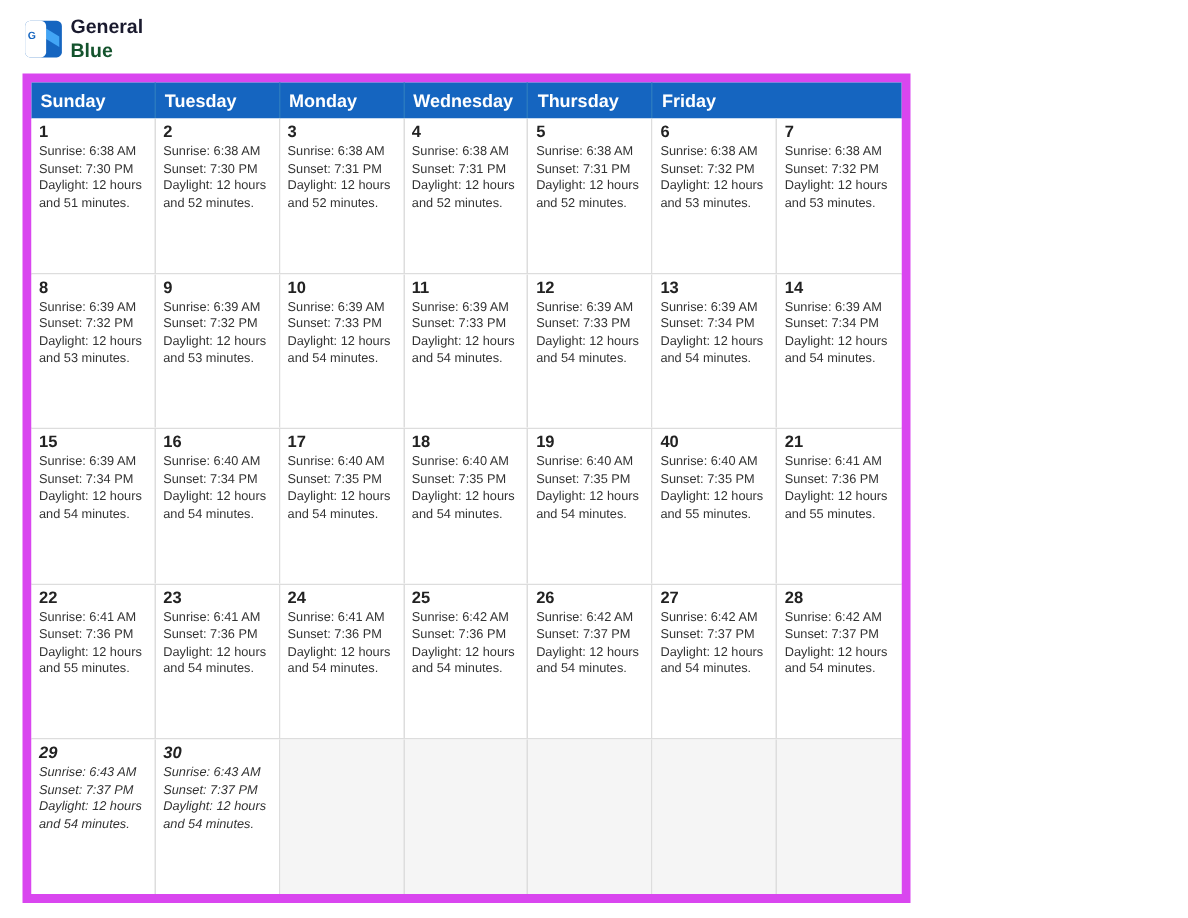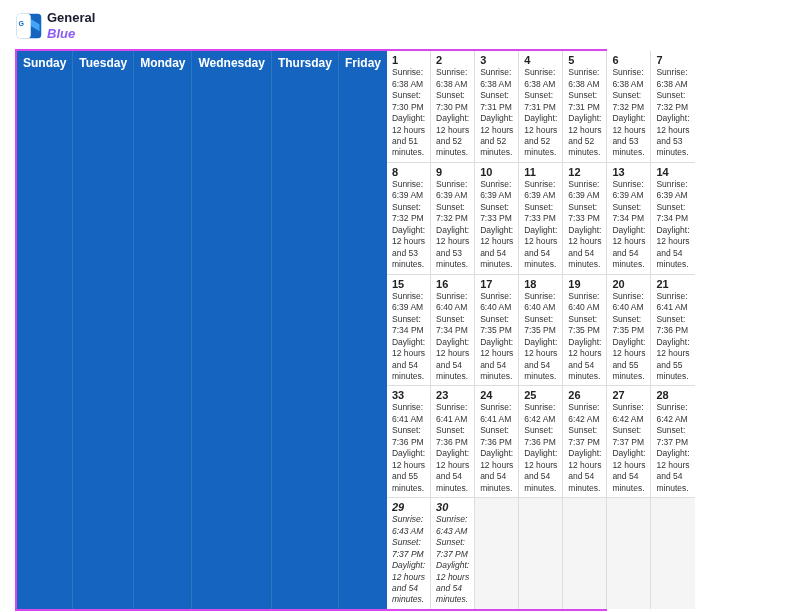--- a/index.html
+++ b/index.html
@@ -27,43 +27,43 @@
       display: flex;
       align-items: center;
       gap: 4px;
     }
     .logo-text {
       font-size: 13px;
       font-weight: bold;
       color: #1a1a2e;
       line-height: 1.2;
     }
-    .logo-blue { color: #8b5cf6; font-style: italic; }
+    .logo-blue { color: #14532d; }
     .logo-icon {
       width: 28px;
       height: 28px;
     }
     .title-block {
       text-align: right;
     }
     .month-title {
       font-size: 28px;
       font-weight: bold;
       color: #1a1a2e;
     }
     .location {
       font-size: 14px;
       color: #444;
       margin-top: 2px;
     }
     .calendar {
       flex: 1;
       display: flex;
-      flex-direction: row;
-      border: 2px solid #d946ef;
+      flex-direction: column;
+      border: 6px solid #d946ef;
     }
     .cal-header-row {
       display: grid;
       grid-template-columns: repeat(7, 1fr);
       background: #1565c0;
     }
     .cal-header-cell {
       color: #fff;
       font-size: 12px;
       font-weight: bold;
@@ -268,37 +268,37 @@
 and 54 minutes.</div>
           </div>
           <div class="cal-cell">
             <span class="day-num">19</span>
             <div class="cell-text" style="white-space: pre-line;">Sunrise: 6:40 AM
 Sunset: 7:35 PM
 Daylight: 12 hours
 and 54 minutes.</div>
           </div>
           <div class="cal-cell">
-            <span class="day-num">20</span>
+            <span class="day-num">40</span>
             <div class="cell-text" style="white-space: pre-line;">Sunrise: 6:40 AM
 Sunset: 7:35 PM
 Daylight: 12 hours
 and 55 minutes.</div>
           </div>
           <div class="cal-cell">
             <span class="day-num">21</span>
             <div class="cell-text" style="white-space: pre-line;">Sunrise: 6:41 AM
 Sunset: 7:36 PM
 Daylight: 12 hours
 and 55 minutes.</div>
           </div>
         </div>
         <div class="cal-row">
           <div class="cal-cell">
-            <span class="day-num">33</span>
+            <span class="day-num">22</span>
             <div class="cell-text" style="white-space: pre-line;">Sunrise: 6:41 AM
 Sunset: 7:36 PM
 Daylight: 12 hours
 and 55 minutes.</div>
           </div>
           <div class="cal-cell">
             <span class="day-num">23</span>
             <div class="cell-text" style="white-space: pre-line;">Sunrise: 6:41 AM
 Sunset: 7:36 PM
 Daylight: 12 hours

